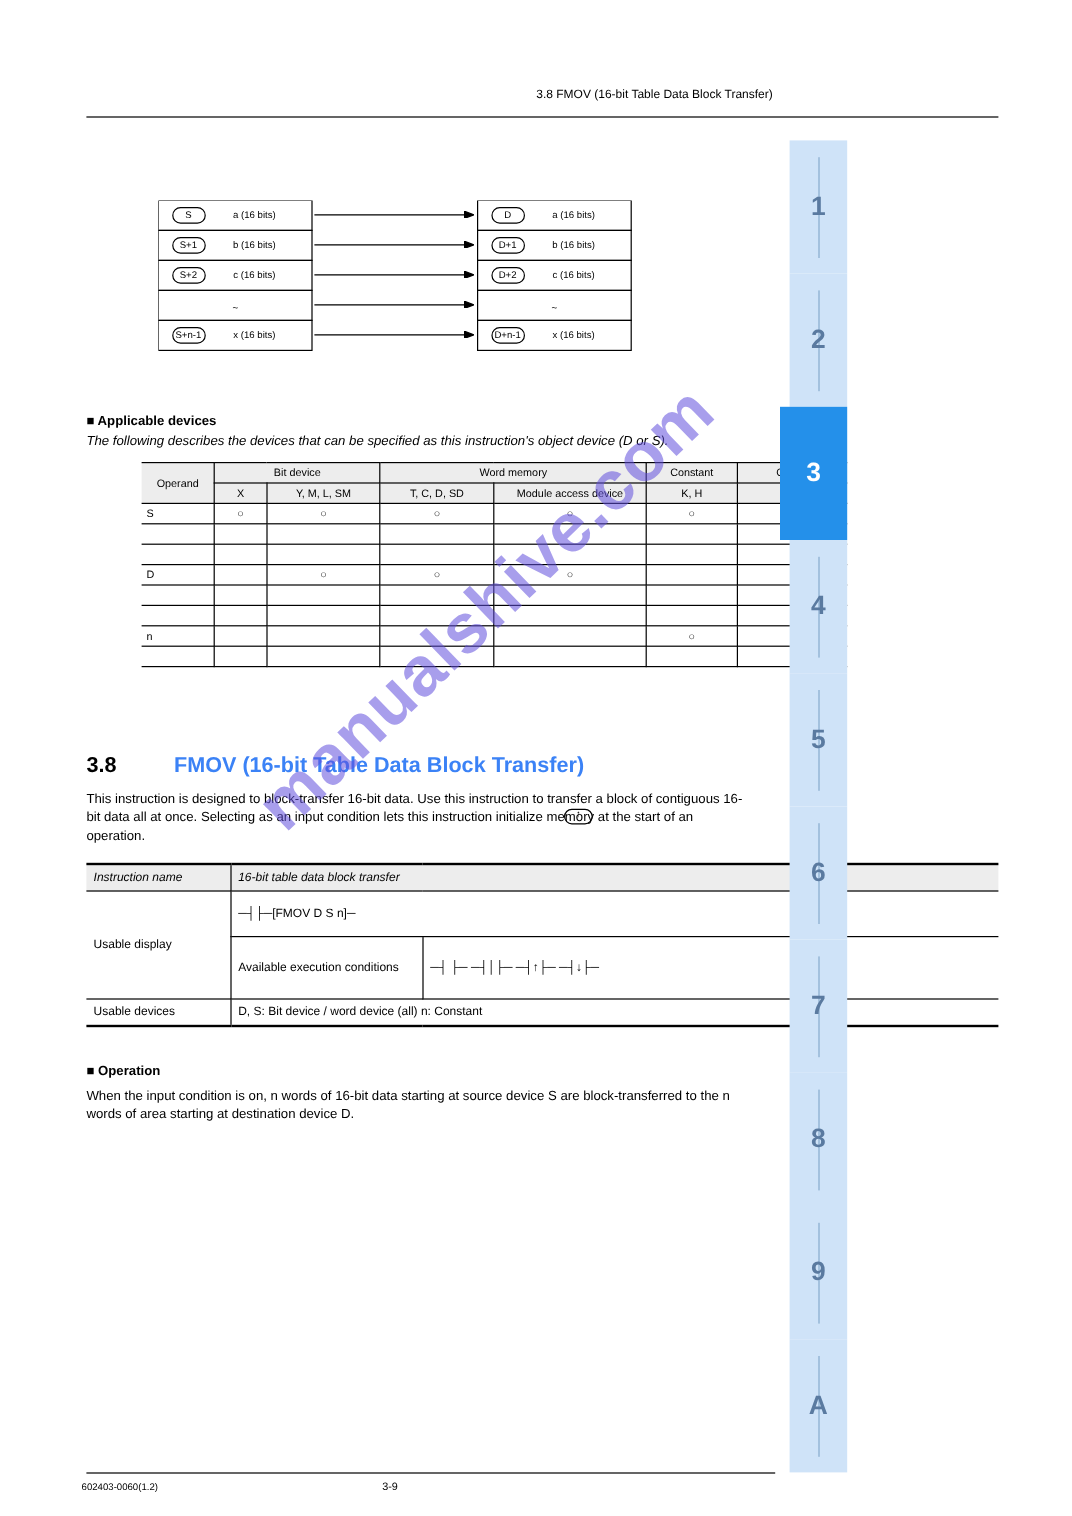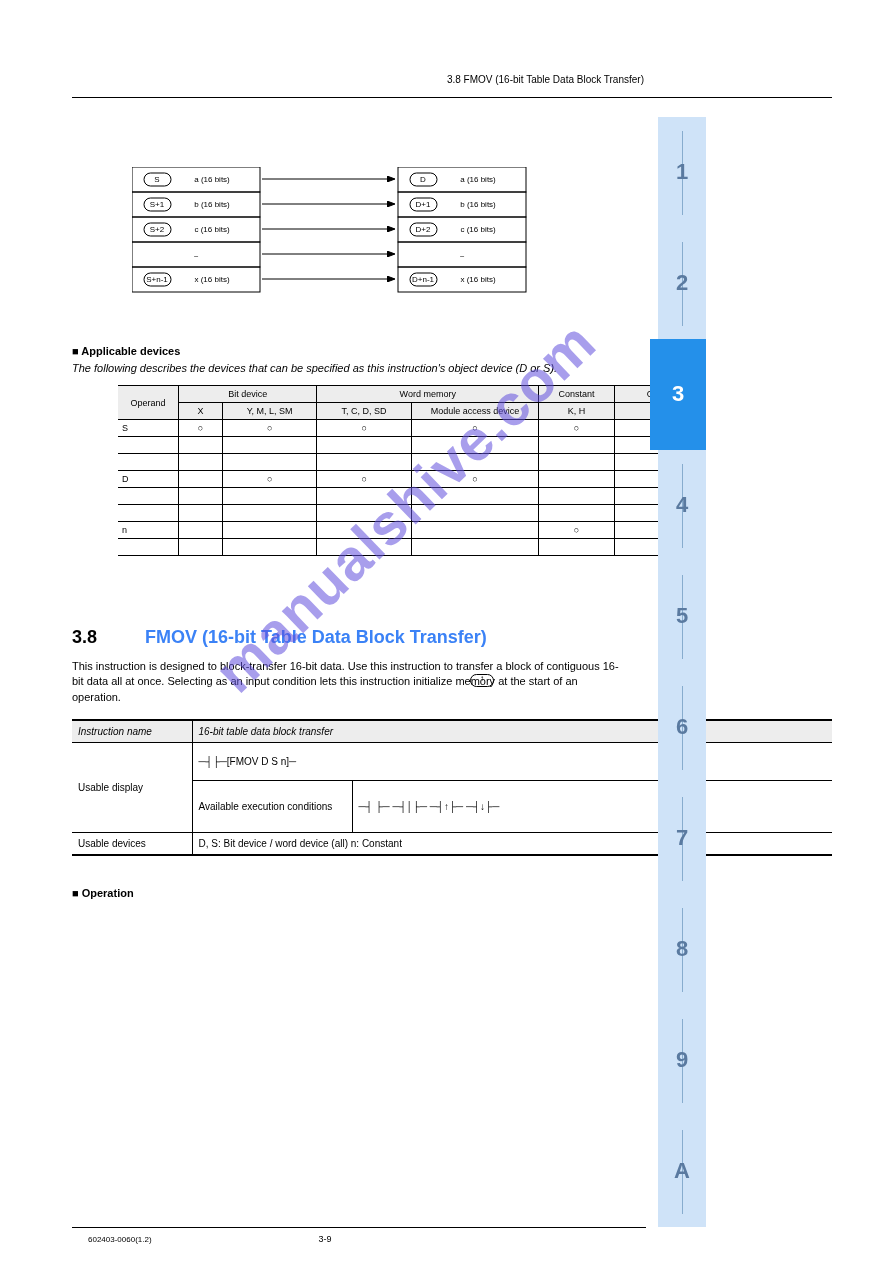--- a/index.html
+++ b/index.html
@@ -135,21 +135,21 @@
     position: absolute;
     left: 50%;
     top: 14px;
     width: 1px;
     height: 84px;
     background: #1b5a8e;
     opacity: .4;
   }
 
   
-  .footer-left { position: absolute; left: 88px; bottom: 48px; font-size: 8px; text-align: right; }
+  .footer-left { position: absolute; left: 68px; bottom: 48px; font-size: 8px; text-align: right; }
   .footer-center { position: absolute; left: 0; right: 56px; bottom: 48px; text-align: center; font-size: 9px; }
   .footer-line { position: absolute; left: 72px; right: 60px; bottom: 64px; border-top: 0.5px solid #000; }
 
   
   .watermark {
     position: absolute;
     width: 600px;
     top: 410px;
     left: 140px;
     font-size: 58px;
@@ -353,20 +353,24 @@
     <td style="height:50px">─┤ ├─  ─┤│├─  ─┤↑├─  ─┤↓├─</td>
   </tr>
   <tr class="thick-bot">
     <td style="border-right:1px solid #000">Usable devices</td>
     <td colspan="2">D, S: Bit device / word device (all)      n: Constant</td>
   </tr>
 </tbody>
     </table>
 
 <div style="position:absolute;left:72px;top:858px" class="subhead-line">■  Operation</div>
+<div style="position:absolute;left:72px;top:878px;font-size:11px;line-height:1.4">
+  <span>When the input condition is on, n words of 16-bit data starting at source device S are block-transferred to the n</span><br>
+  <span>words of area starting at destination device D.</span>
+</div>
 
 <div class="footer-line"></div>
 <div class="footer-left">602403-0060(1.2)</div>
 <div class="footer-center">3-9</div>
 
 <div class="watermark">manualshive.com</div>
 
 <div class="tab" style="top:88px"><div class="tab-line"></div><span class="big">1</span></div>
 <div class="tab" style="top:199px"><div class="tab-line"></div><span class="big">2</span></div>
 <div class="tab active" style="top:310px;width:56px"><span class="big">3</span></div>

